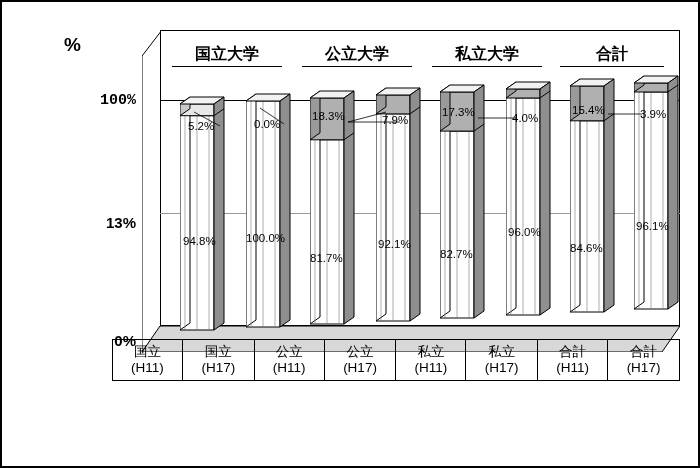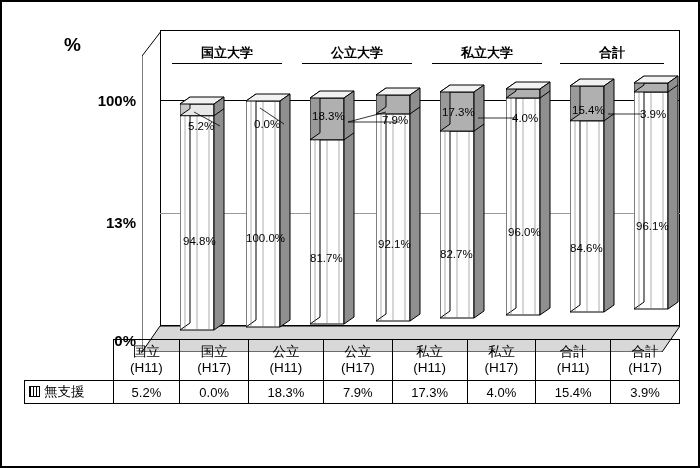--- a/index.html
+++ b/index.html
@@ -85,21 +85,21 @@
     position: absolute;
     left: 18px;
     width: 520px;
     height: 0;
     border-top: 1px solid #9a9a9a;
   }
   .gridline.strong { border-top: 1px solid #000; }
   
   .group-title {
     position: absolute;
-    font-size: 13px;
+    font-size: 16px;
     font-weight: bold;
     color: #000;
     text-align: center;
     border-bottom: 1.5px solid #000;
     padding-bottom: 1px;
     white-space: nowrap;
   }
   
   .barwrap { position: absolute; bottom: 0; }
   .lbl {
@@ -150,21 +150,21 @@
   }
 </style>
 </head>
 <body>
 
 <div id="frame">
 
   <div class="pct-sign">%</div>
 
   <div id="ylabels">
-    <div class="ytick" style="top:90px;">100%</div>
+    <div class="ytick" style="top:90px;font-family:Liberation Mono, monospace;">100%</div>
     <div class="ytick" style="top:212px;">13%</div>
     <div class="ytick" style="top:330px;">0%</div>
   </div>
 
   <div id="plot">
 
     <svg class="leftwall" width="20" height="322">
       <polygon points="0,26 20,0 20,296 0,322" fill="#ffffff" stroke="#000" stroke-width="1"></polygon>
     </svg>
 
@@ -360,30 +360,17 @@
       <td class="catcell">
         <span>合計</span><br>
         <span>(H11)</span>
       </td>
       <td class="catcell">
         <span>合計</span><br>
         <span>(H17)</span>
       </td>
     </tr>
 
-    <tr>
-      <td class="rowhead">
-        <span class="legend-box hatched"></span><span>無支援</span>
-      </td>
-      <td>5.2%</td>
-      <td>0.0%</td>
-      <td>18.3%</td>
-      <td>7.9%</td>
-      <td>17.3%</td>
-      <td>4.0%</td>
-      <td>15.4%</td>
-      <td>3.9%</td>
-    </tr>
 
   </tbody>
     </table>
 
 </div>
 
 </body></html>

